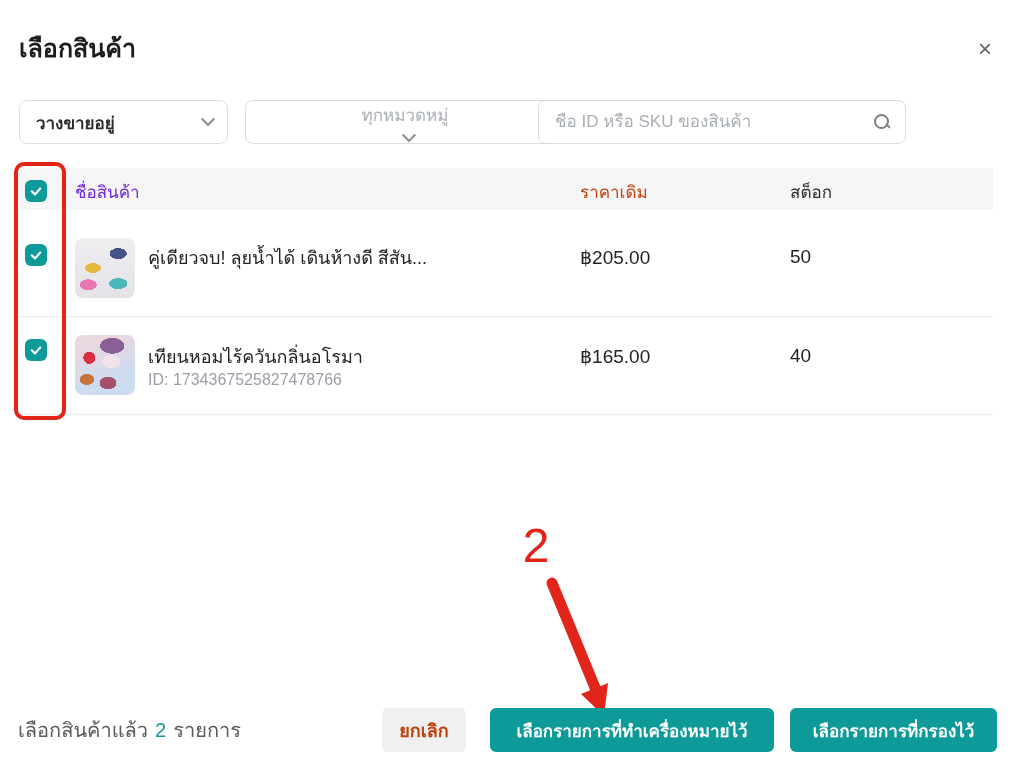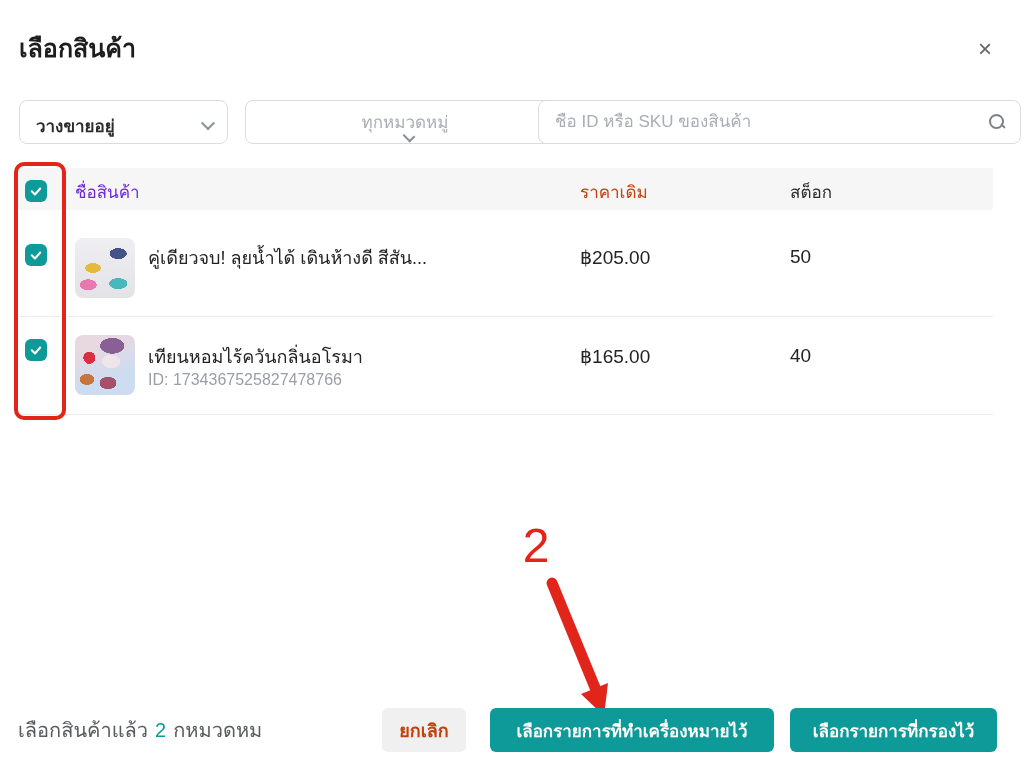--- a/index.html
+++ b/index.html
@@ -4,27 +4,27 @@
 <style>
   * { margin:0; padding:0; box-sizing:border-box; }
   html,body { background:#fff; }
   body { font-family:"Liberation Sans","DejaVu Sans",sans-serif; color:#222; }
   .stage { position:relative; width:1024px; height:771px; background:#fff; overflow:hidden; }
 
   .dlg-title { position:absolute; left:19px; top:28px; font-size:25px; font-weight:700; color:#1d1d1f; }
   .close-btn { position:absolute; left:968px; top:32px; width:34px; height:34px; display:flex; align-items:center; justify-content:center; font-size:24px; color:#666; cursor:pointer; }
 
   
-  .dd { position:absolute; top:100px; height:44px; border:1px solid #dcdcde; border-radius:8px; background:#fff; display:flex; align-items:center; padding:7px 14px 0 16px; cursor:pointer; }
+  .dd { position:absolute; top:100px; height:44px; border:1px solid #dcdcde; border-radius:8px; background:#fff; display:flex; align-items:center; padding:0 14px 0 16px; cursor:pointer; }
   .dd1 { left:19px; width:209px; }
   .dd2 { left:245px; width:318px;flex-direction:column; }
   .dd-label { font-size:17px; color:#2b2b2e; font-weight:600; flex:1; }
   .dd-label.placeholder { color:#a9aeb5; font-weight:400; }
   .chev { width:10px; height:10px; border-right:2px solid #8b9097; border-bottom:2px solid #8b9097; transform:rotate(45deg) translate(-2px,-2px); margin-left:8px; }
-  .searchbox { position:absolute; left:538px; top:100px; width:483px; height:44px; border:1px solid #dcdcde; border-radius:8px; background:#fff; display:flex; align-items:center; padding:0 14px 0 16px; }
+  .searchbox { position:absolute; left:538px; top:100px; width:368px; height:44px; border:1px solid #dcdcde; border-radius:8px; background:#fff; display:flex; align-items:center; padding:0 14px 0 16px; }
   .searchbox input { flex:1; border:none; outline:none; font-size:17px; color:#2b2b2e; font-family:inherit; background:transparent; }
   .searchbox input::placeholder { color:#a9aeb5; }
   .mag { position:relative; width:18px; height:18px; }
   .mag::before { content:""; position:absolute; left:1px; top:1px; width:11px; height:11px; border:2px solid #7c8187; border-radius:50%; }
   .mag::after { content:""; position:absolute; left:12px; top:12px; width:6px; height:2px; background:#7c8187; transform:rotate(45deg); border-radius:2px; }
 
   
   .thead { position:absolute; left:16px; top:168px; width:977px; height:42px; background:#f6f6f6; border-radius:2px; }
   .col-name  { position:absolute; left:59px; top:10px; font-size:17px; color:#6d28d9; }
   .col-price { position:absolute; left:564px; top:10px; font-size:17px; color:#c2410c; }
@@ -132,19 +132,19 @@
   <div class="ann-rect"></div>
   <div class="ann-num">2</div>
   <svg class="ann-arrow" width="90" height="152" viewBox="0 0 90 152">
     <line x1="14" y1="13" x2="58" y2="120" stroke="#e2251b" stroke-width="11" stroke-linecap="round"></line>
     <polygon points="43,124 70,113 66,146" fill="#e2251b"></polygon>
   </svg>
 
   <div class="sel-text">
     <span>เลือกสินค้าแล้ว</span>
     <span class="sel-count">2</span>
-    <span>กหมวดหม</span>
+    <span>รายการ</span>
   </div>
   <button class="btn btn-cancel">ยกเลิก</button>
   <button class="btn btn-teal btn-marked">เลือกรายการที่ทำเครื่องหมายไว้</button>
   <button class="btn btn-teal btn-filtered">เลือกรายการที่กรองไว้</button>
 
 </div>
 
 </body></html>

